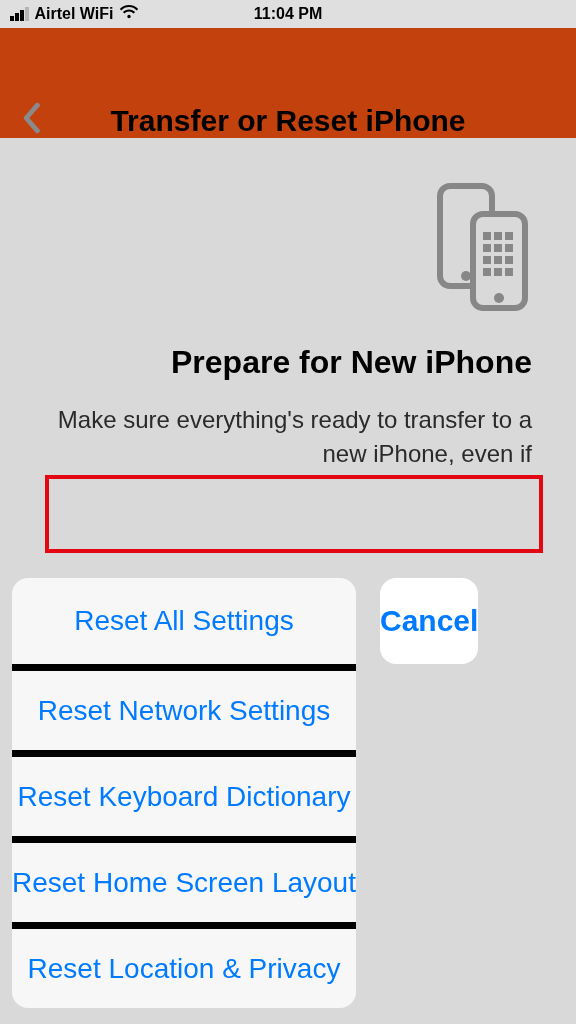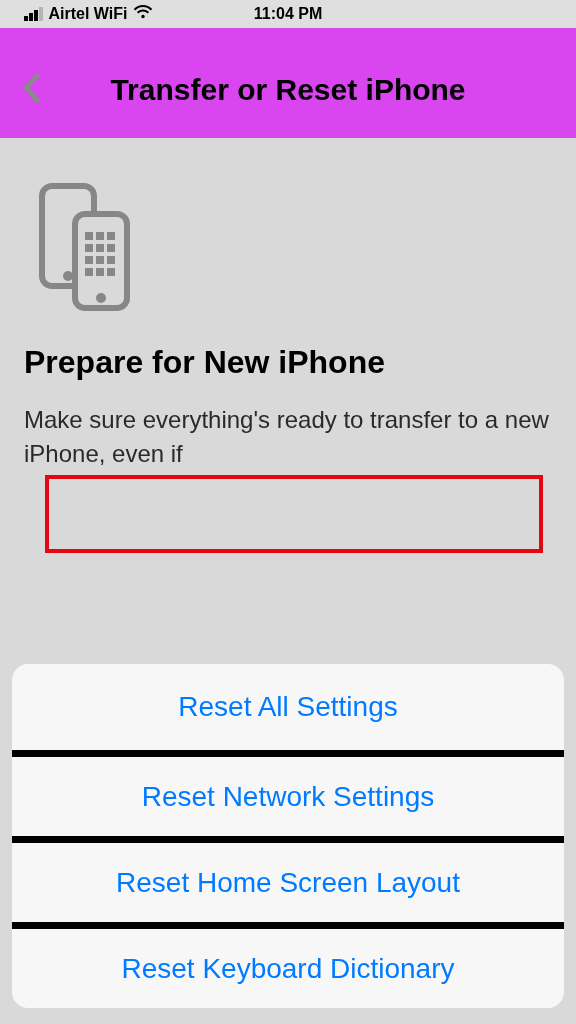--- a/index.html
+++ b/index.html
@@ -11,21 +11,21 @@
     overflow: hidden;
     position: relative;
   }
 
   
   .status-bar {
     height: 28px;
     display: flex;
     align-items: center;
     justify-content: space-between;
-    padding: 0 24px;
+    padding: 0 10px;
     font-size: 16px;
     font-weight: 600;
     color: #000;
     background: #dfdfdf;
   }
   .status-left, .status-right { display: flex; align-items: center; gap: 6px; }
   .status-center { position: absolute; left: 0; right: 0; text-align: center; pointer-events: none; }
 
   
   .sig { display: inline-flex; align-items: flex-end; gap: 1.5px; }
@@ -44,53 +44,53 @@
     position: relative; display: inline-flex; align-items: center;
   }
   .battery::after {
     content:""; position:absolute; right:-5px; top:3px; width:3px; height:6px;
     background:#000; border-radius:0 2px 2px 0;
   }
   .batt-fill { height: 100%; background:#000; border-radius:1px; }
 
   
   .nav {
-    background: #d946ef;
+    background: #c2410c;
     height: 110px;
     display: flex;
-    align-items: center;
+    align-items: flex-end;
     padding: 14px 20px 0;
   }
   .nav .back { width: 30px; }
   .nav .title {
     flex: 1; text-align: center;
     font-size: 30px; font-weight: 700; color: #000;
   }
 
   
   .main {
     background: #d9d9d9;
-    padding: 40px 24px 0;
-    text-align: left;
+    padding: 40px 44px 0;
+    text-align: right;
   }
   .hero-icon { display: inline-block; margin: 4px auto 28px; }
   .hero-h {
     font-size: 32px; font-weight: 700; color:#000;
     margin-bottom: 22px;
   }
   .hero-p {
     font-size: 24px; color:#2a2a2a; font-weight:400;
     line-height: 1.4;
   }
 
   
   .sheet {
     position: absolute;
     left: 12px; right: 12px; bottom: 16px;
-    display: flex; flex-direction: column; gap: 24px;
+    display: flex; flex-direction: row; gap: 24px;
   }
   .sheet-group {
     background: rgba(248,248,248,0.96);
     border-radius: 16px;
     overflow: hidden;
   }
   .sheet-btn {
     height: 86px;
     display: flex; align-items: center; justify-content: center;
     font-size: 28px; font-weight: 400; color: #007aff;
@@ -169,18 +169,20 @@
     </svg>
   </span>
   <h2 class="hero-h">Prepare for New iPhone</h2>
   <p class="hero-p">Make sure everything's ready to transfer to a new iPhone, even if</p>
 </div>
 
 <div class="sheet">
   <div class="sheet-group">
     <div class="sheet-btn">Reset All Settings</div>
     <div class="sheet-btn">Reset Network Settings</div>
+    <div class="sheet-btn">Reset Keyboard Dictionary</div>
     <div class="sheet-btn">Reset Home Screen Layout</div>
-    <div class="sheet-btn">Reset Keyboard Dictionary</div>
+    <div class="sheet-btn">Reset Location &amp; Privacy</div>
   </div>
+  <div class="sheet-cancel">Cancel</div>
 </div>
 
 <div class="highlight" id="hl" style="left: 45px; top: 475px; width: 498px; height: 78px;"></div>
 
 </body></html>

